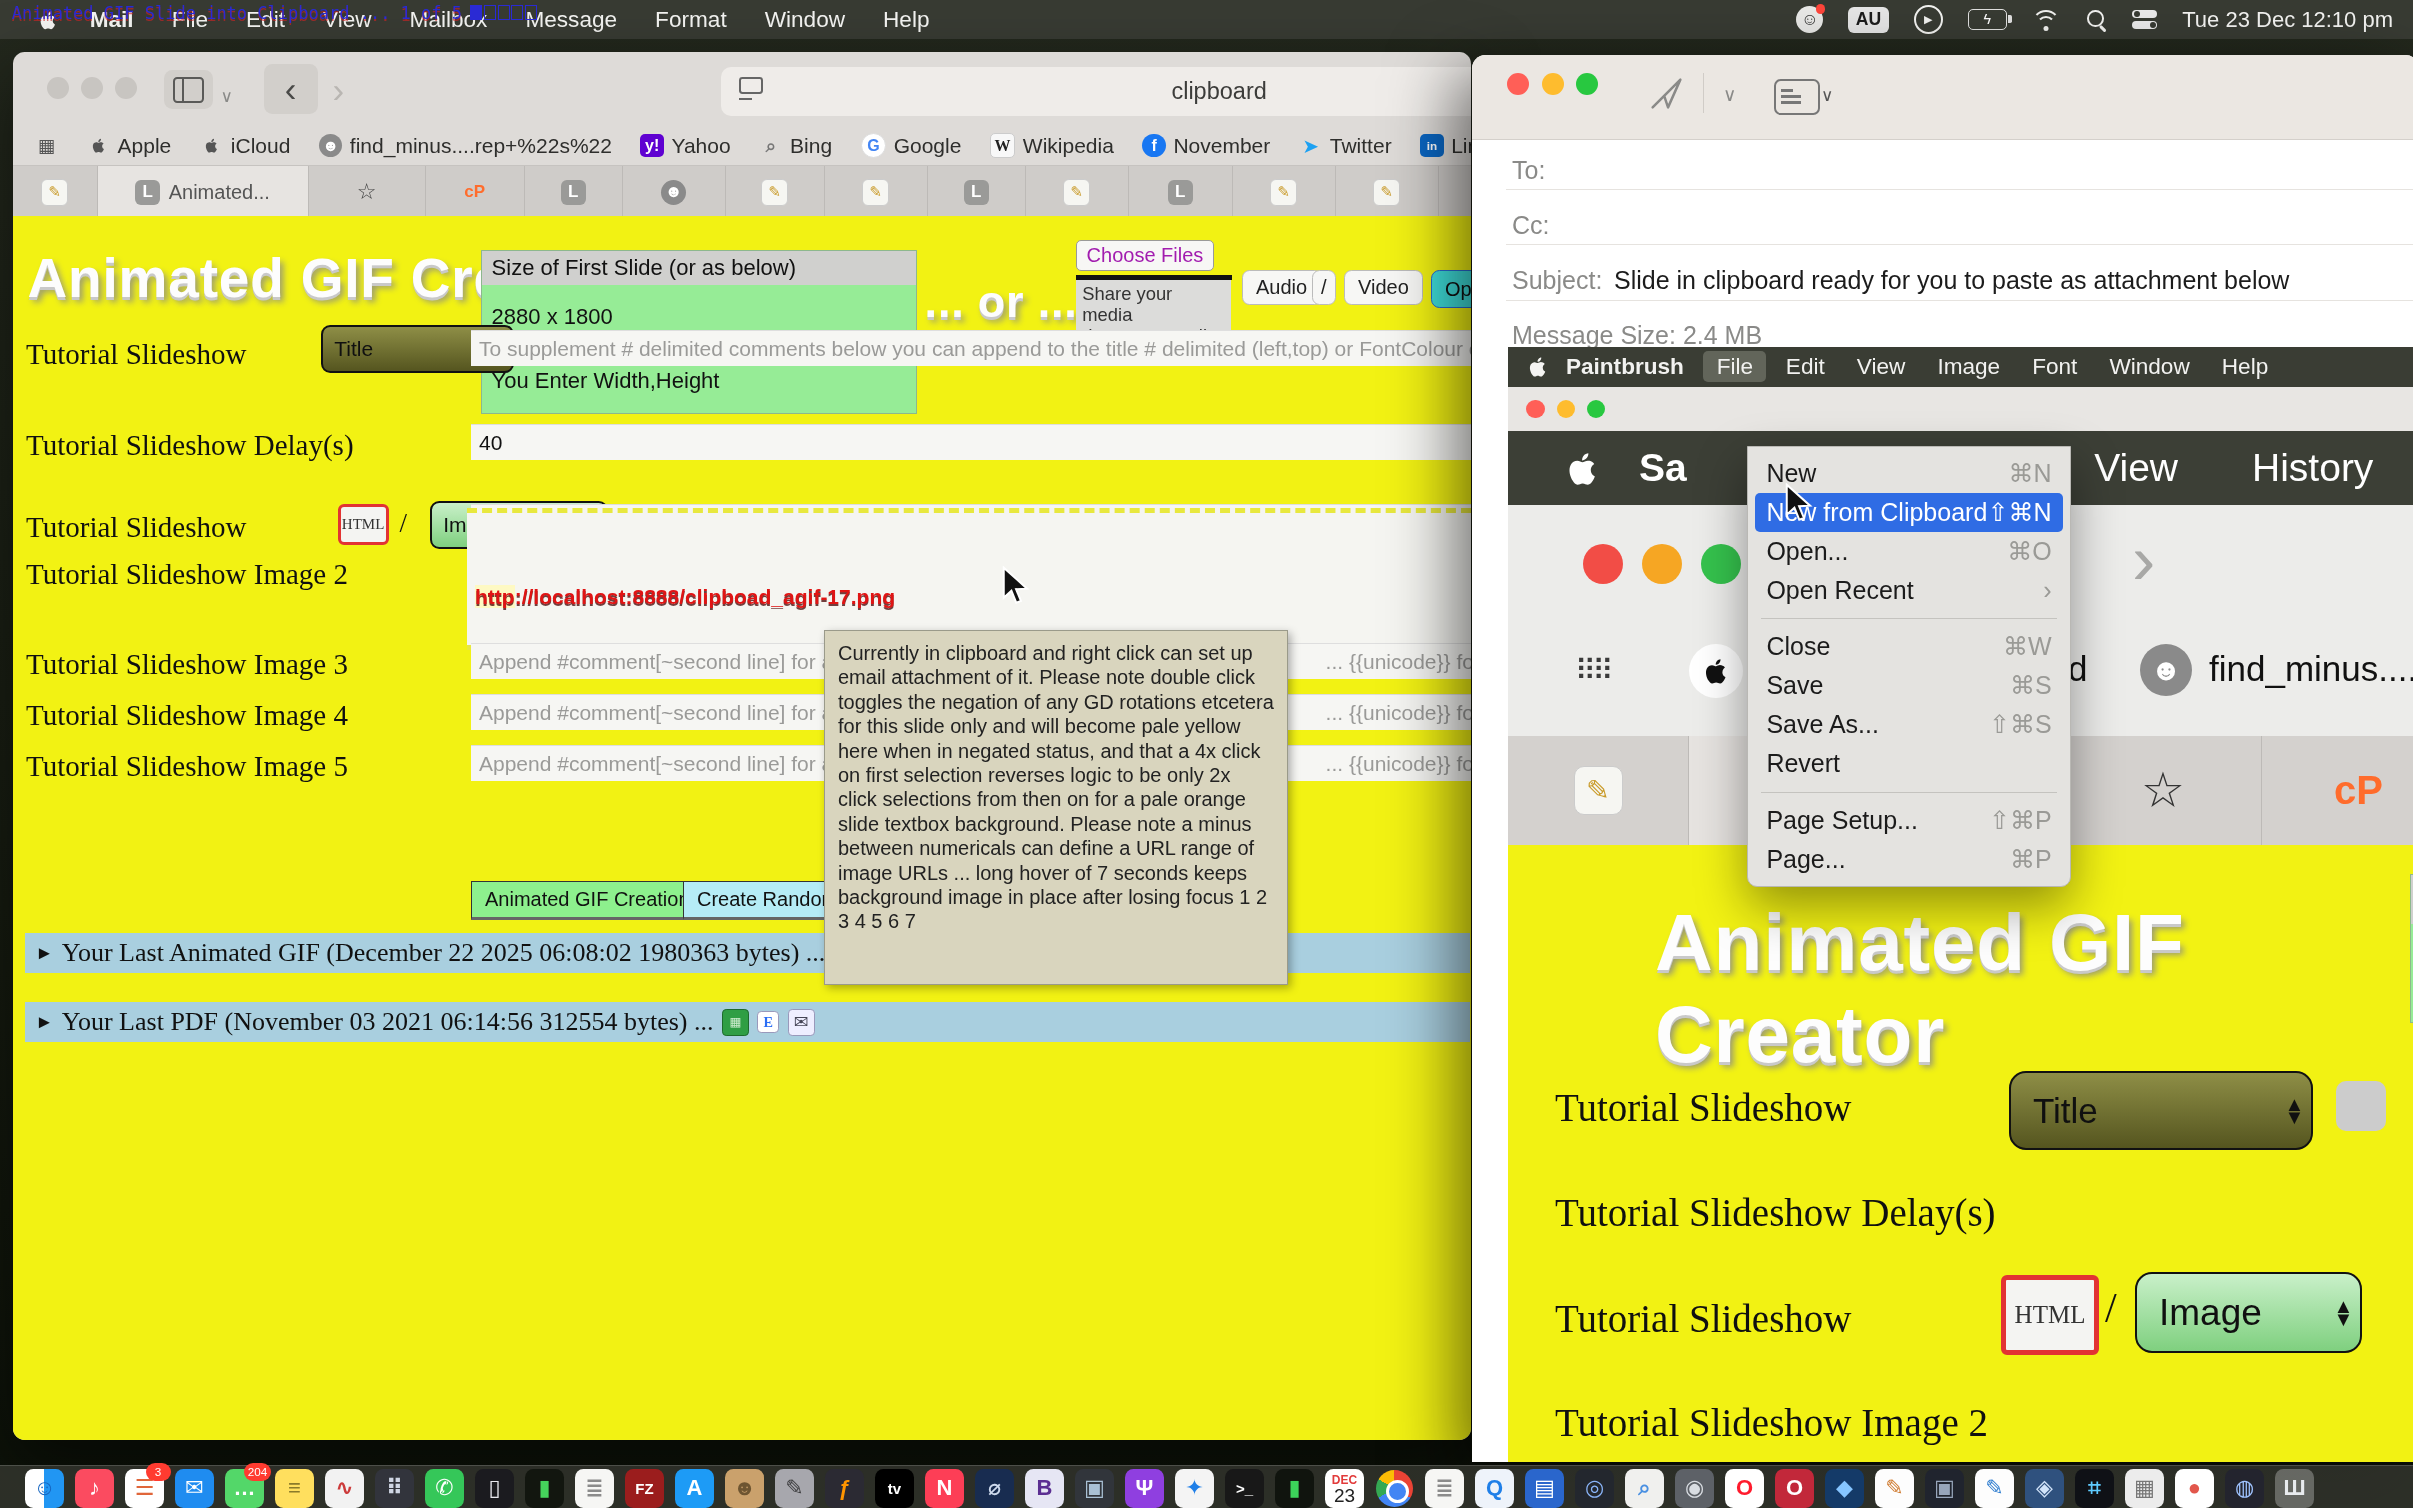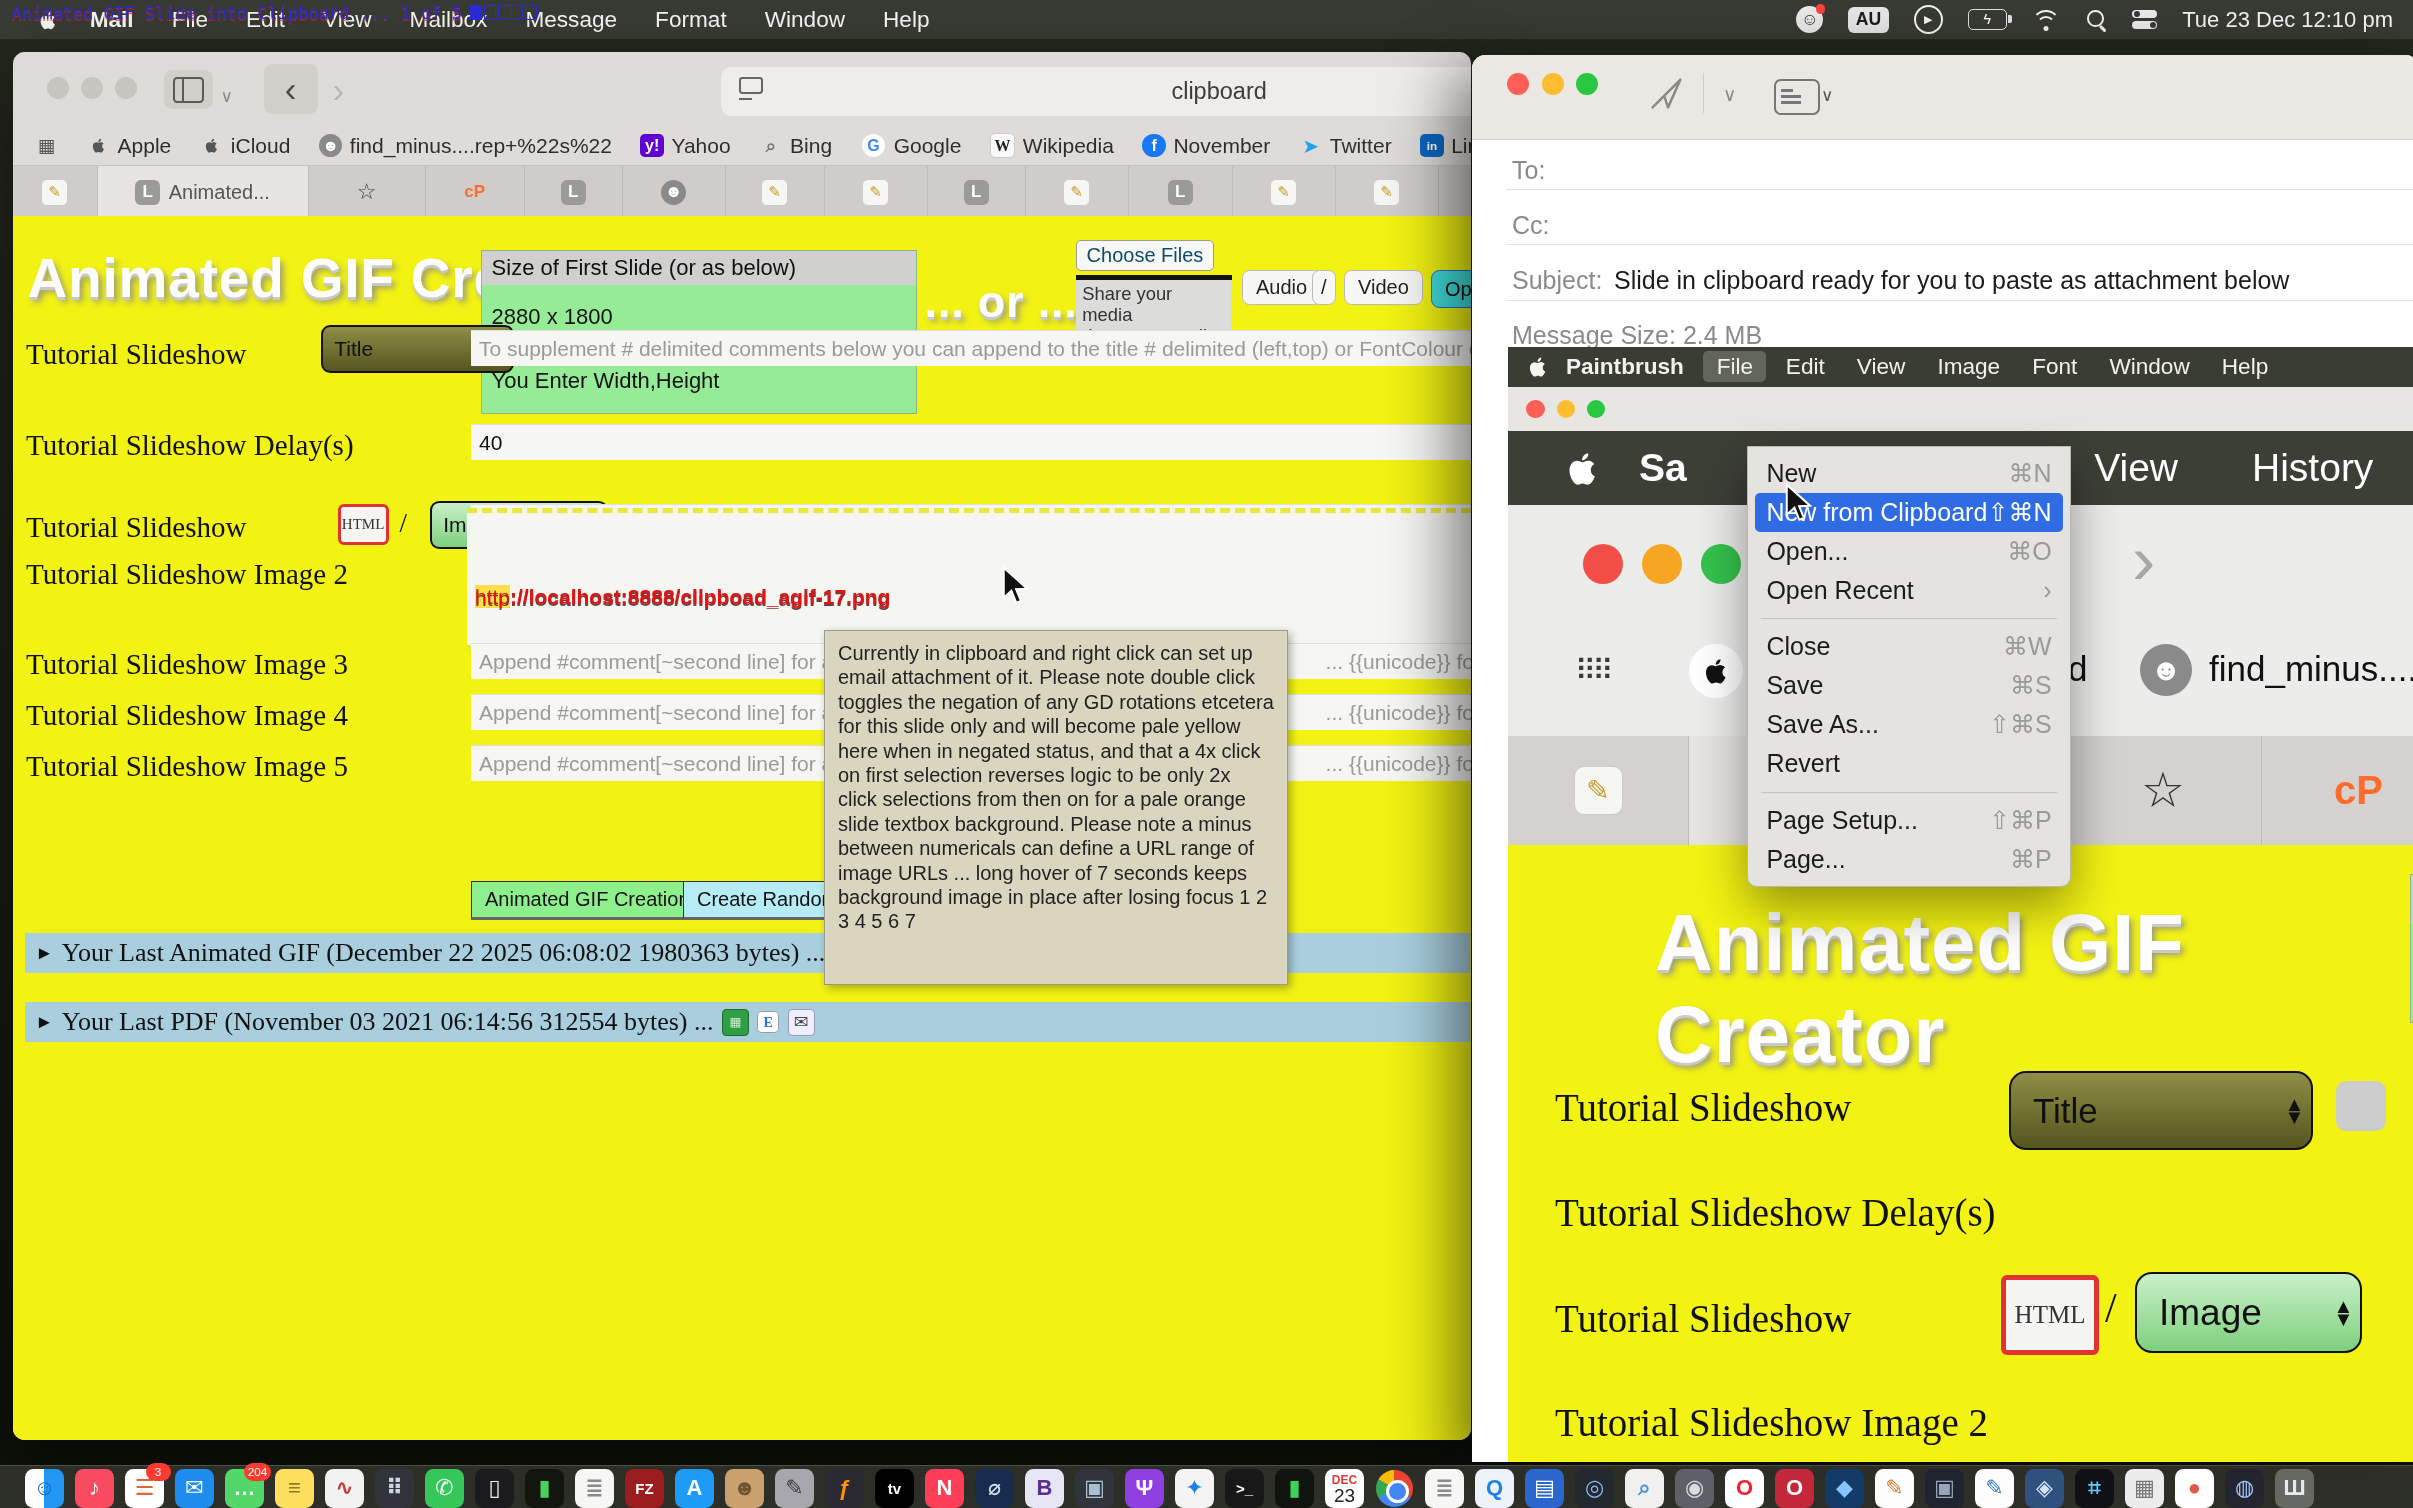--- a/index.html
+++ b/index.html
@@ -77,21 +77,21 @@
   .fav.cp{color:#ff6c2c;font-size:17px;}
   
   #page{position:absolute;left:0;top:164px;right:0;bottom:0;background:#f2f213;overflow:hidden;}
   .bigtitle{font-weight:bold;color:#fdfdfd;text-shadow:0 2.5px 0 #c9c9c9,3.4px 5px 5.9px #9a9a74;letter-spacing:0.8px;}
   #pg-title{position:absolute;left:15px;top:30px;font-size:55px;}
   #pg-or{position:absolute;left:912px;top:60px;font-size:45px;}
   #sizebox{position:absolute;left:468px;top:34px;width:434px;border:0.8px solid #8db88d;font-size:22px;color:#111;}
   #sizebox .hd{background:#d0d0ce;padding:4.2px 10px;}
   #sizebox .gr{background:#96ec96;padding:19px 10px;}
   #choose{position:absolute;left:1063px;top:23.5px;width:159px;}
-  #choose .btn{background:#f7f7f5;border:0.8px solid #9a9a98;border-radius:5px;font-size:20px;color:#0c4a6e;
+  #choose .btn{background:#f7f7f5;border:0.8px solid #9a9a98;border-radius:5px;font-size:20px;color:#a21caf;
     padding:3.4px 10px;display:inline-block;}
   #choose .bar{height:5px;background:#111;margin-top:3.4px;width:156px;}
   #choose .share{background:#dcdcda;color:#333;font-size:18.4px;padding:3.4px 6.7px;line-height:1.15;width:142px;position:relative;}
   #choose .share i{position:absolute;left:0;right:0;bottom:8.4px;height:4.2px;background:#111;}
   .wbtn{position:absolute;top:54px;background:#f7f7f5;border:0.8px solid #bbb;border-radius:7.5px;font-size:20px;color:#222;
     padding:5px 13.4px;}
   #btn-option{position:absolute;left:1418px;top:54px;background:#3fe0dc;border:1.7px solid #2a6ad4;border-radius:8.4px;
     font-size:20px;color:#111;padding:6.7px 13.4px;white-space:nowrap;}
   .rowlabel{position:absolute;left:13.4px;font-family:"Liberation Serif","DejaVu Serif",serif;font-size:29px;color:#101010;white-space:nowrap;}
   .tinput{position:absolute;left:458px;width:1001px;height:35px;background:#f6f6f3;border-top:1.7px solid #dedede;
@@ -102,21 +102,21 @@
   .dd .arr{margin-left:auto;display:flex;flex-direction:column;line-height:.62;font-size:12.6px;padding:0 6.7px;color:#101010;}
   .dd.olive{background:linear-gradient(180deg,#8e8e46 0%,#55551f 100%);}
   .dd.green{background:linear-gradient(180deg,#c9f0c9 0%,#7fd07f 100%);}
   .htmlbtn{position:absolute;background:#f4f4f2;border:3.4px solid #e23333;border-radius:6px;
     font-family:"Liberation Serif",serif;font-size:15px;color:#333;display:flex;align-items:center;justify-content:center;}
   .slash{position:absolute;font-family:"Liberation Serif",serif;font-size:27px;color:#111;}
   #imgbox{position:absolute;left:454px;top:292px;width:1004px;height:132px;background:#f5f5f1;
     border-top:5.9px dashed #e8e83e;border-bottom:5.9px dashed #e8e83e;}
   #imgbox .lnk{position:absolute;left:8.4px;top:72px;font-size:21px;font-weight:bold;color:#e01414;
     text-shadow:0 1.7px 0 rgba(70,0,0,.75);}
-  #imgbox .lnk b{background:#fde047;font-weight:normal;}
+  #imgbox .lnk b{background:#fef9c3;font-weight:bold;}
   .cursor{position:absolute;z-index:40;}
   #tooltip{position:absolute;left:811px;top:414px;width:436px;background:#d9d5be;border:0.8px solid #9a9a8a;
     box-shadow:2.5px 3.4px 8.4px rgba(0,0,0,.3);padding:10px 13.4px 50px;font-size:20px;line-height:1.22;color:#222;z-index:30;}
   #btn-create{position:absolute;left:458px;top:665px;background:#8df08d;border:0.8px solid #333;border-bottom:3.4px solid #666;
     font-size:20px;color:#111;padding:5.9px 13.4px;}
   #btn-rand{position:absolute;left:670px;top:665px;background:#b5ecf6;border:0.8px solid #333;border-bottom:3.4px solid #666;
     font-size:20px;color:#111;padding:5.9px 13.4px;white-space:nowrap;}
   .result{position:absolute;left:12.6px;width:1435px;height:40px;background:#a9cfdf;display:flex;align-items:center;
     gap:8.4px;padding-left:10px;font-family:"Liberation Serif",serif;font-size:26px;color:#111;}
   .result .tri{font-size:18.4px;}

